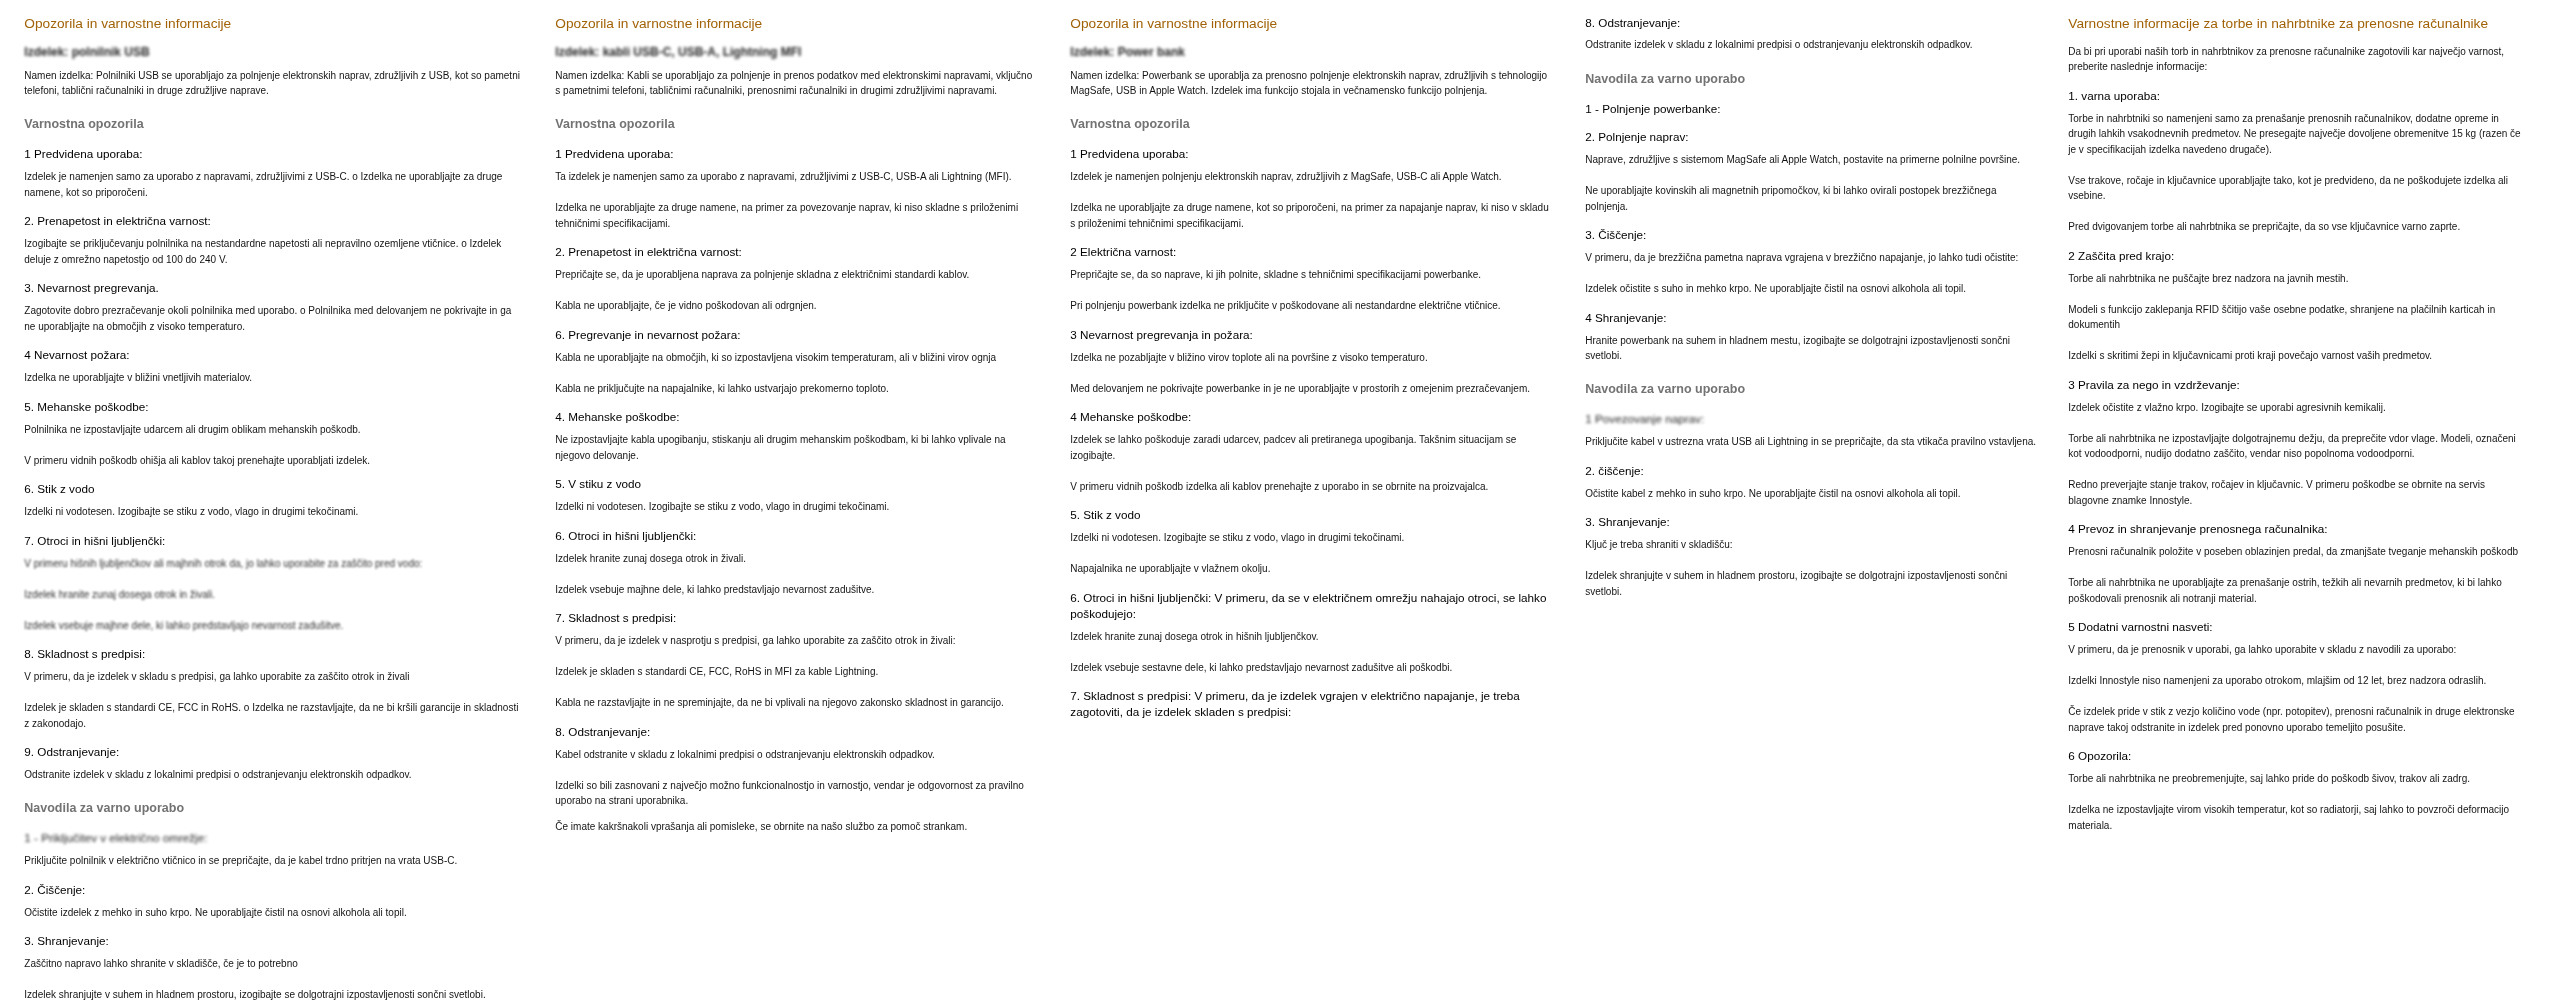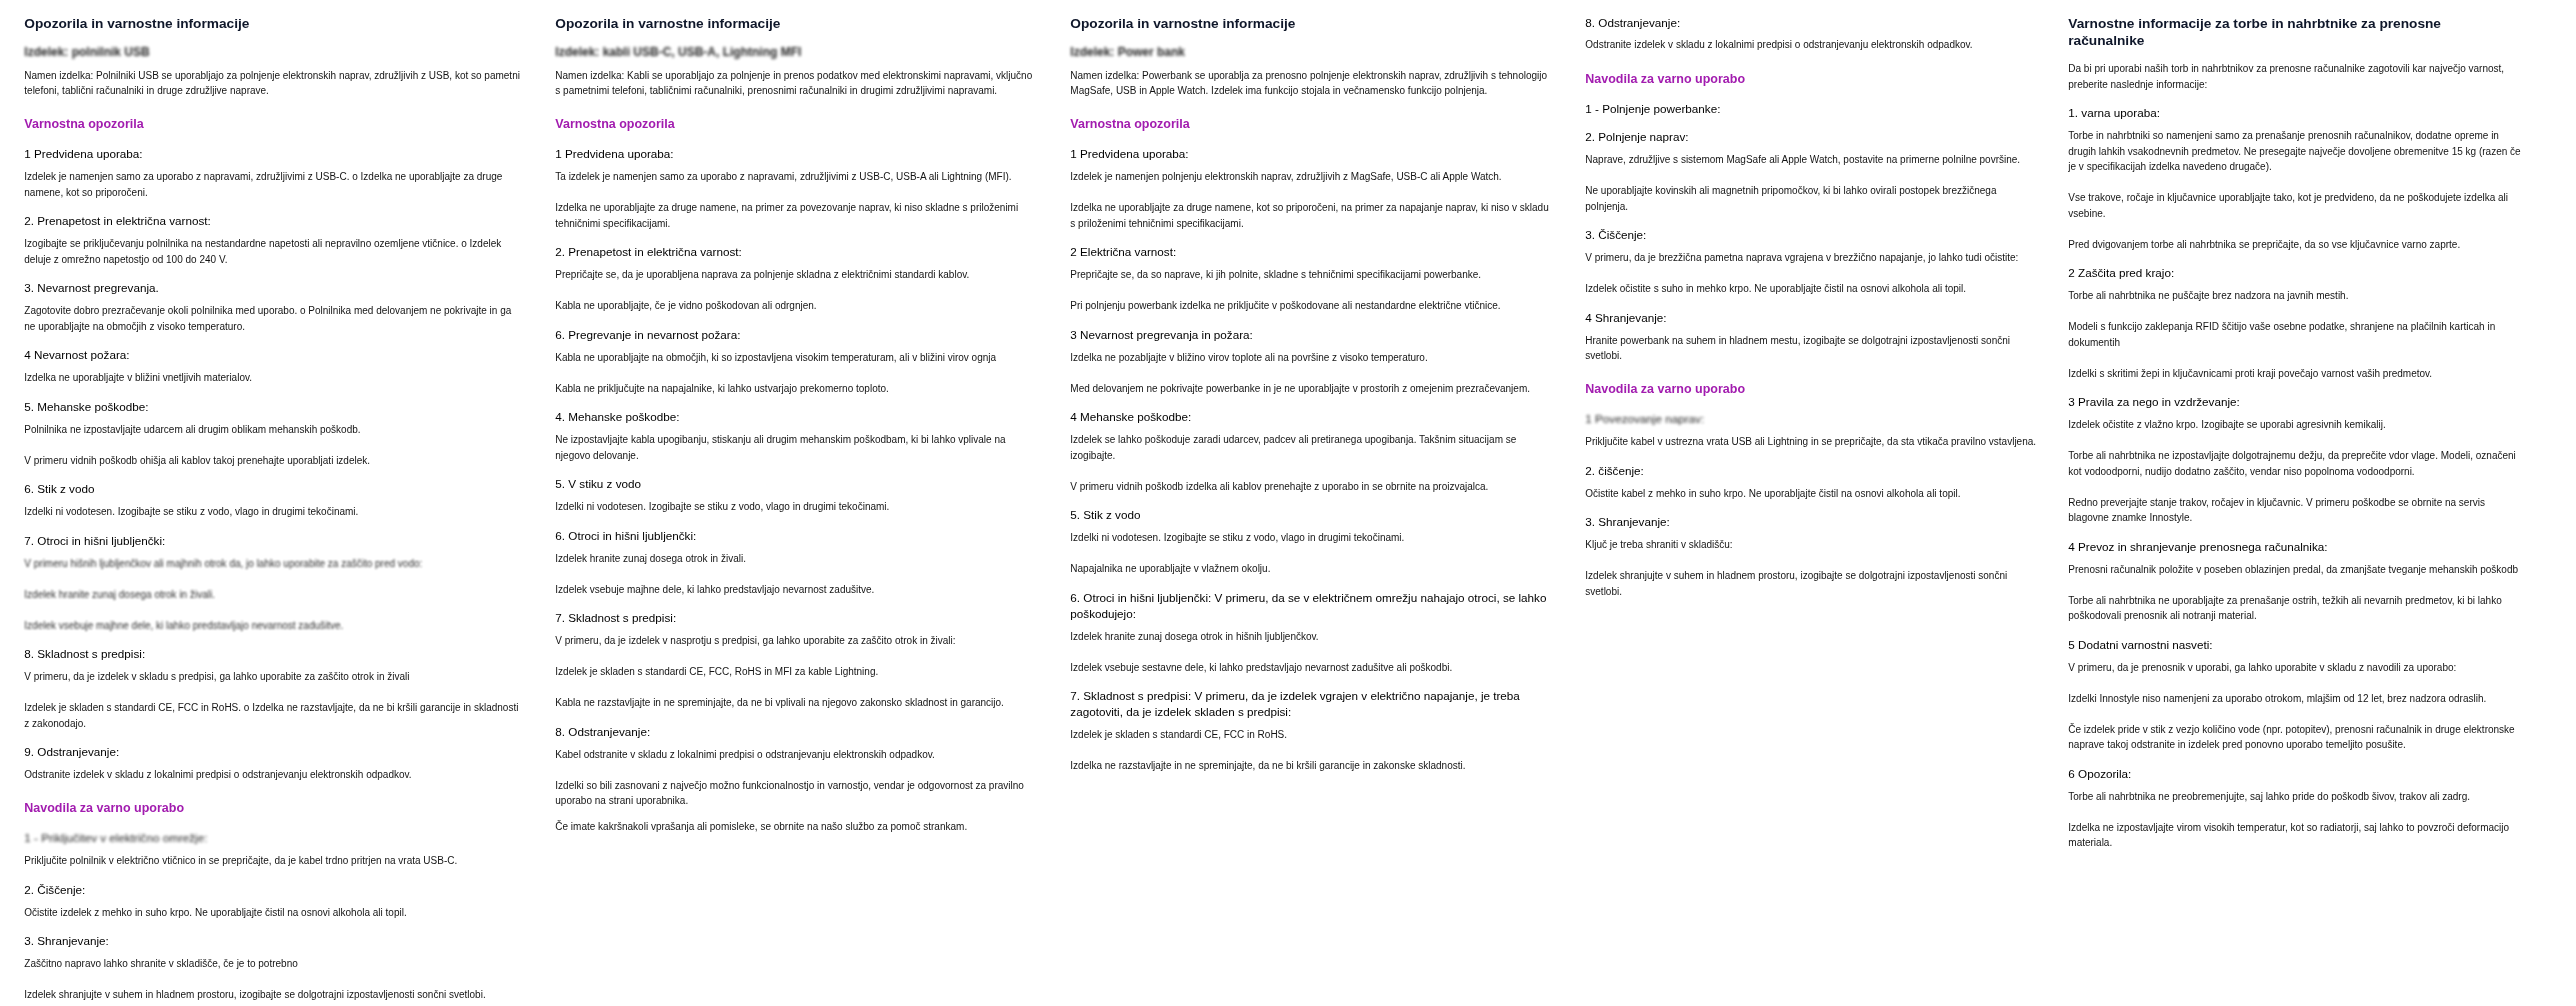--- a/index.html
+++ b/index.html
@@ -24,38 +24,38 @@
     flex: 0 0 auto;
   }
   .col.c1 { width: 531px; }
   .col.c2 { width: 515px; }
   .col.c3 { width: 515px; }
   .col.c4 { width: 483px; }
   .col.c5 { width: 483px; }
 
   .h-title {
     font-size: 13.7px;
-    font-weight: bold;
+    font-weight: normal;
     line-height: 1.3;
     margin: 0 0 11.3px 0;
-    color: #0f172a;
+    color: #a16207;
   }
   .sub-title {
     font-size: 12px;
     font-weight: bold;
     line-height: 1.35;
     margin: 0 0 8px 0;
     color: #000;
   }
   .sec-title {
     font-size: 12.5px;
     font-weight: bold;
     line-height: 1.35;
     margin: 17.7px 0 9.7px 0;
-    color: #a21caf;
+    color: #737373;
   }
   .item-title {
     font-size: 11.7px;
     font-weight: normal;
     line-height: 1.35;
     margin: 13px 0 7.2px 0;
     color: #000;
   }
   p.para {
     font-size: 10px;
@@ -243,23 +243,20 @@
 Napajalnika ne uporabljajte v vlažnem okolju.</p>
     </div>
     <div>
       <div class="item-title">6. Otroci in hišni ljubljenčki: V primeru, da se v električnem omrežju nahajajo otroci, se lahko poškodujejo:</div>
       <p class="para" style="white-space:pre-line">Izdelek hranite zunaj dosega otrok in hišnih ljubljenčkov.
 
 Izdelek vsebuje sestavne dele, ki lahko predstavljajo nevarnost zadušitve ali poškodbi.</p>
     </div>
     <div>
       <div class="item-title">7. Skladnost s predpisi: V primeru, da je izdelek vgrajen v električno napajanje, je treba zagotoviti, da je izdelek skladen s predpisi:</div>
-      <p class="para" style="white-space:pre-line">Izdelek je skladen s standardi CE, FCC in RoHS.
-
-Izdelka ne razstavljajte in ne spreminjajte, da ne bi kršili garancije in zakonske skladnosti.</p>
     </div>
   </div>
 
   <div class="col c4">
     <div>
       <div class="item-title" style="margin-top:0">8. Odstranjevanje:</div>
       <p class="para">Odstranite izdelek v skladu z lokalnimi predpisi o odstranjevanju elektronskih odpadkov.</p>
     </div>
 
     <div class="sec-title">Navodila za varno uporabo</div>

